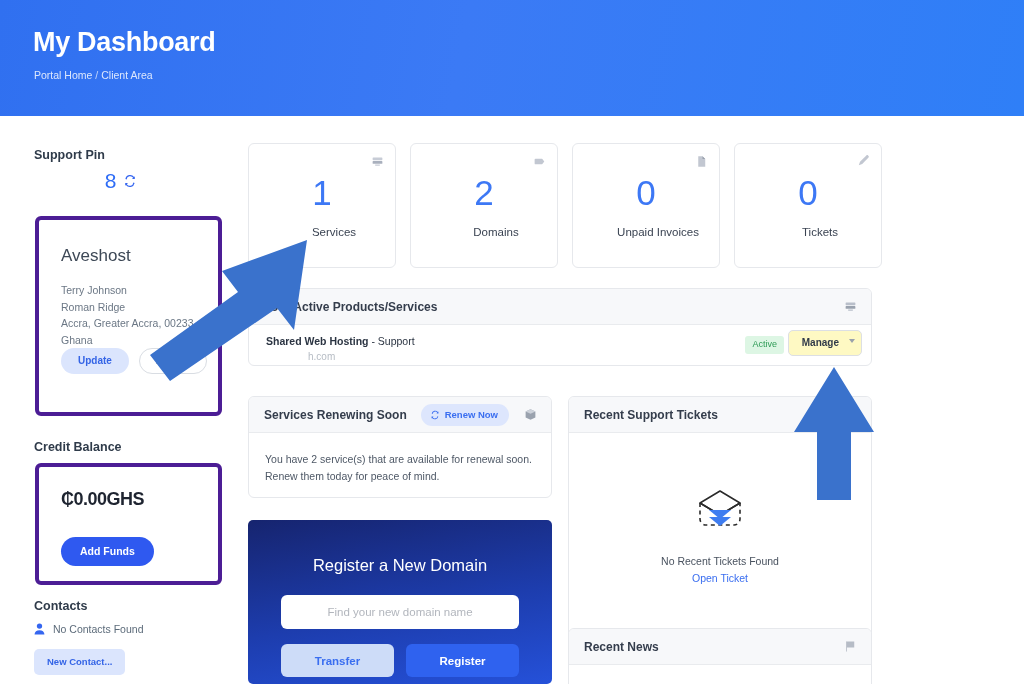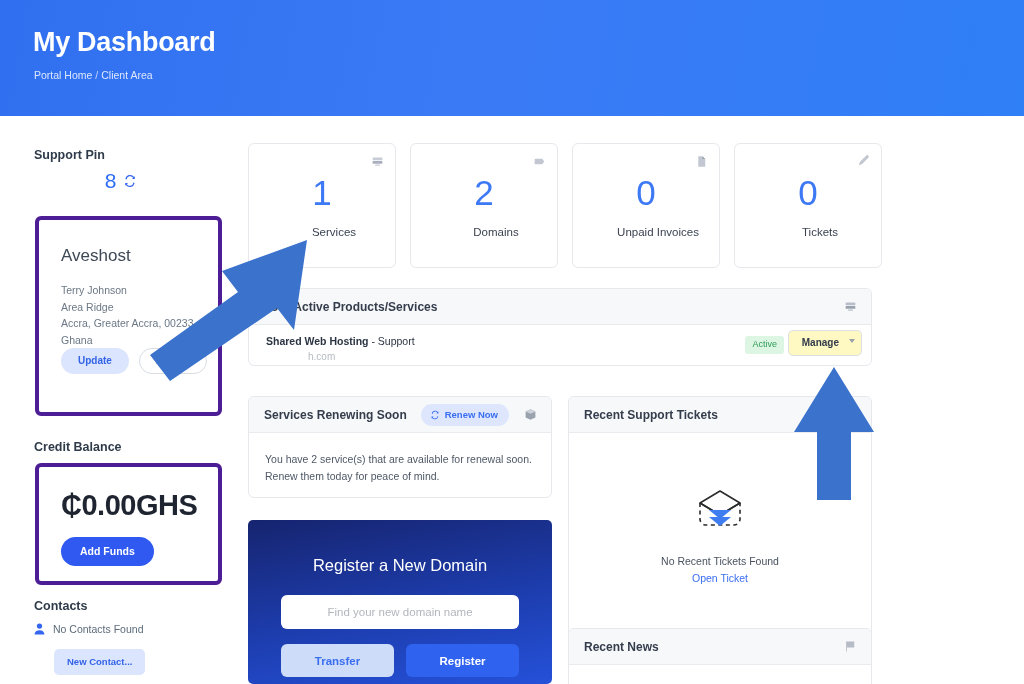--- a/index.html
+++ b/index.html
@@ -67,21 +67,21 @@
     padding:7px 16px; cursor:pointer; border:1px solid transparent;
     font-family:"Liberation Sans", sans-serif; line-height:1;
   }
   .btn-soft { background:#dbe5fd; color:#3464e6; }
   .btn-outline { background:#ffffff; color:#31394a; border:1px solid #d9dde3; }
 
   #credit-heading { position:absolute; left:34px; top:324px; }
   #credit-card { left:35px; top:347px; width:187px; height:122px; }
   .credit-amount {
     position:absolute; left:22px; top:22px;
-    font-size:29px; font-weight:bold; color:#1e2430; letter-spacing:-0.5px;
+    font-size:18px; font-weight:bold; color:#1e2430; letter-spacing:-0.5px;
   }
   .btn-primary {
     position:absolute; left:22px; top:70px;
     background:#2f59f0; color:#ffffff; border-radius:16px;
     font-size:10.5px; font-weight:bold; padding:9px 19px;
     border:none; cursor:pointer; line-height:1;
     font-family:"Liberation Sans", sans-serif;
   }
 
   #contacts-heading { position:absolute; left:34px; top:483px; }
@@ -90,21 +90,20 @@
     display:flex; align-items:center; gap:8px;
     font-size:10.5px; color:#5c6b7a;
   }
   .person-icon { width:11px; height:12px; display:block; }
   #new-contact-btn {
     position:absolute; left:34px; top:533px;
     background:#dbe5fd; color:#3464e6;
     border-radius:5px; font-size:9.5px; font-weight:bold;
     padding:8px 13px; border:none; cursor:pointer; line-height:1;
     font-family:"Liberation Sans", sans-serif;
-    margin-left:20px;
   }
 
   
   .main { position:absolute; left:248px; top:116px; width:776px; height:568px; }
 
   
   .stats-row { position:absolute; left:0; top:27px; display:flex; gap:14px; }
   .stat-card {
     width:148px; height:125px;
     background:#ffffff; border:1px solid #e6e8ec; border-radius:6px;
@@ -232,21 +231,21 @@
     <span class="pin-value">8</span>
     <svg class="pin-refresh" viewBox="0 0 16 16">
       <path fill="#3566f0" d="M13.5 2.5v3.2h-3.2l1.3-1.3A4 4 0 0 0 4.2 6.2L2.7 5.6A5.6 5.6 0 0 1 12.7 3.3l.8-.8zM2.5 13.5v-3.2h3.2L4.4 11.6a4 4 0 0 0 7.4-1.8l1.5.6a5.6 5.6 0 0 1-10 2.3l-.8.8z"></path>
     </svg>
   </div>
 
   <div class="card" id="profile-card">
     <div class="profile-name">Aveshost</div>
     <div class="profile-address">
       <div>Terry Johnson</div>
-      <div>Area Ridge</div>
+      <div>Roman Ridge</div>
       <div>Accra, Greater Accra, 00233</div>
       <div>Ghana</div>
     </div>
     <div class="btn-row">
       <button class="btn btn-soft">Update</button>
       <button class="btn btn-outline">Logout</button>
     </div>
   </div>
 
   <div class="side-heading" id="credit-heading">Credit Balance</div>

